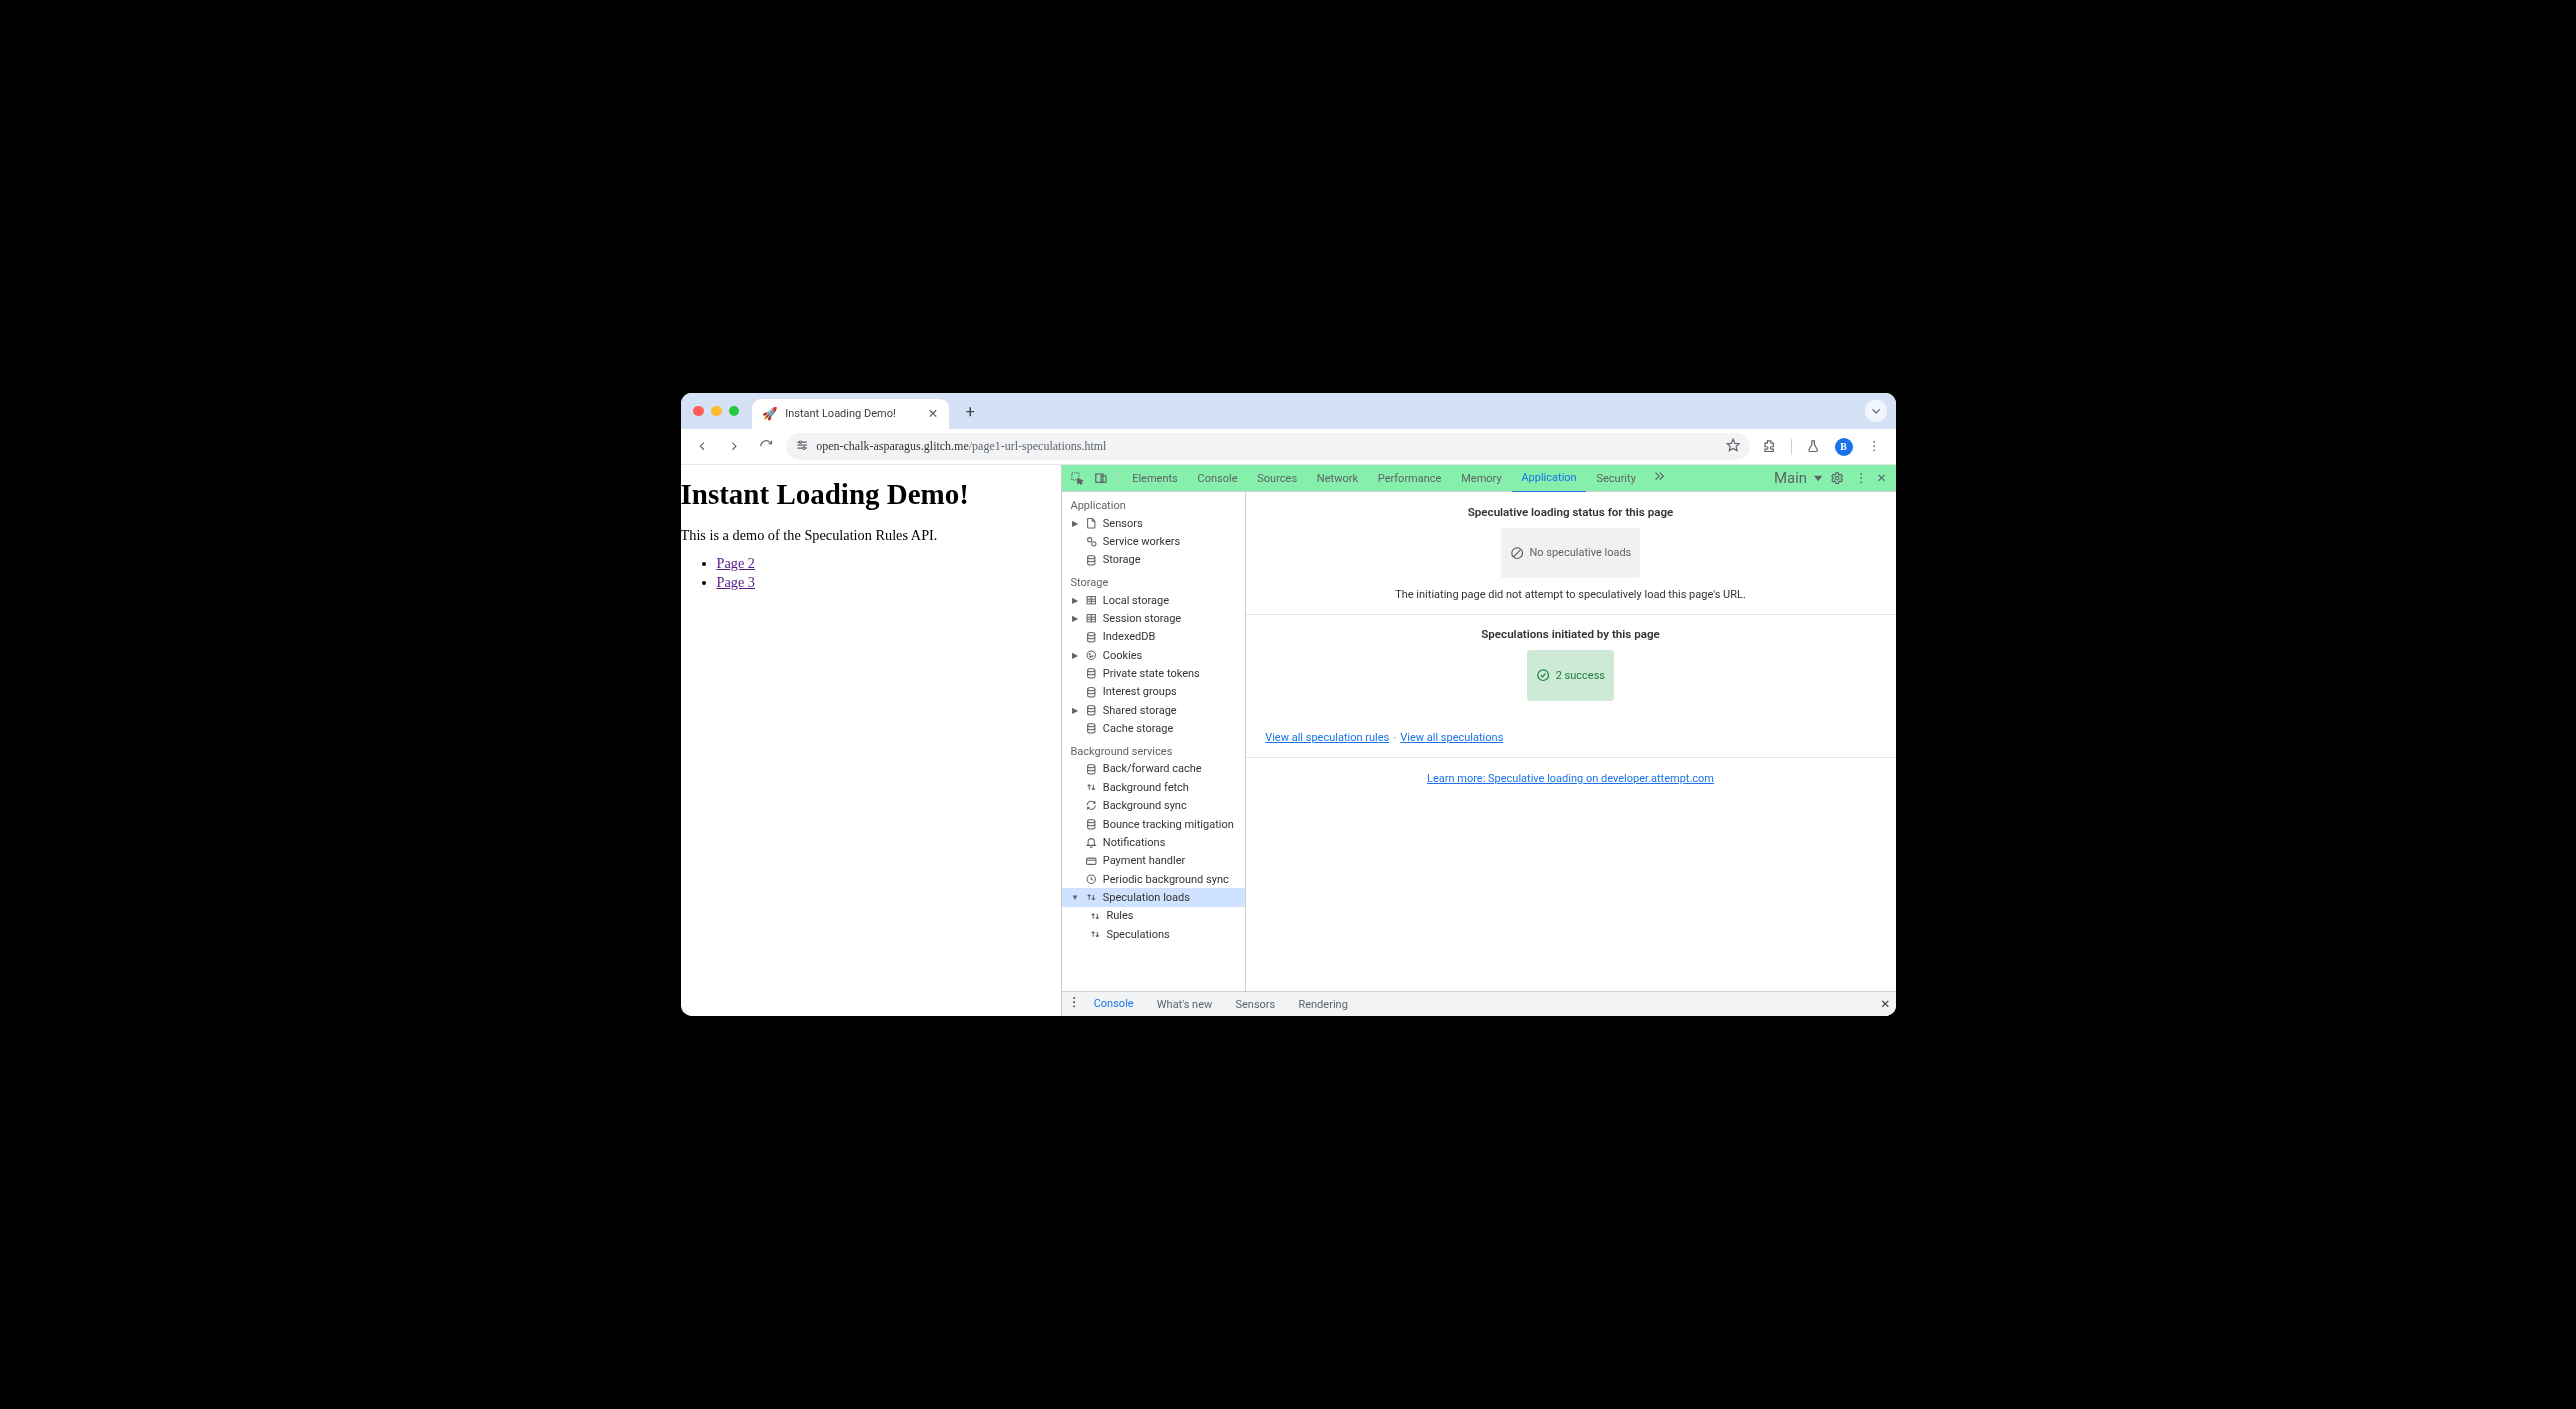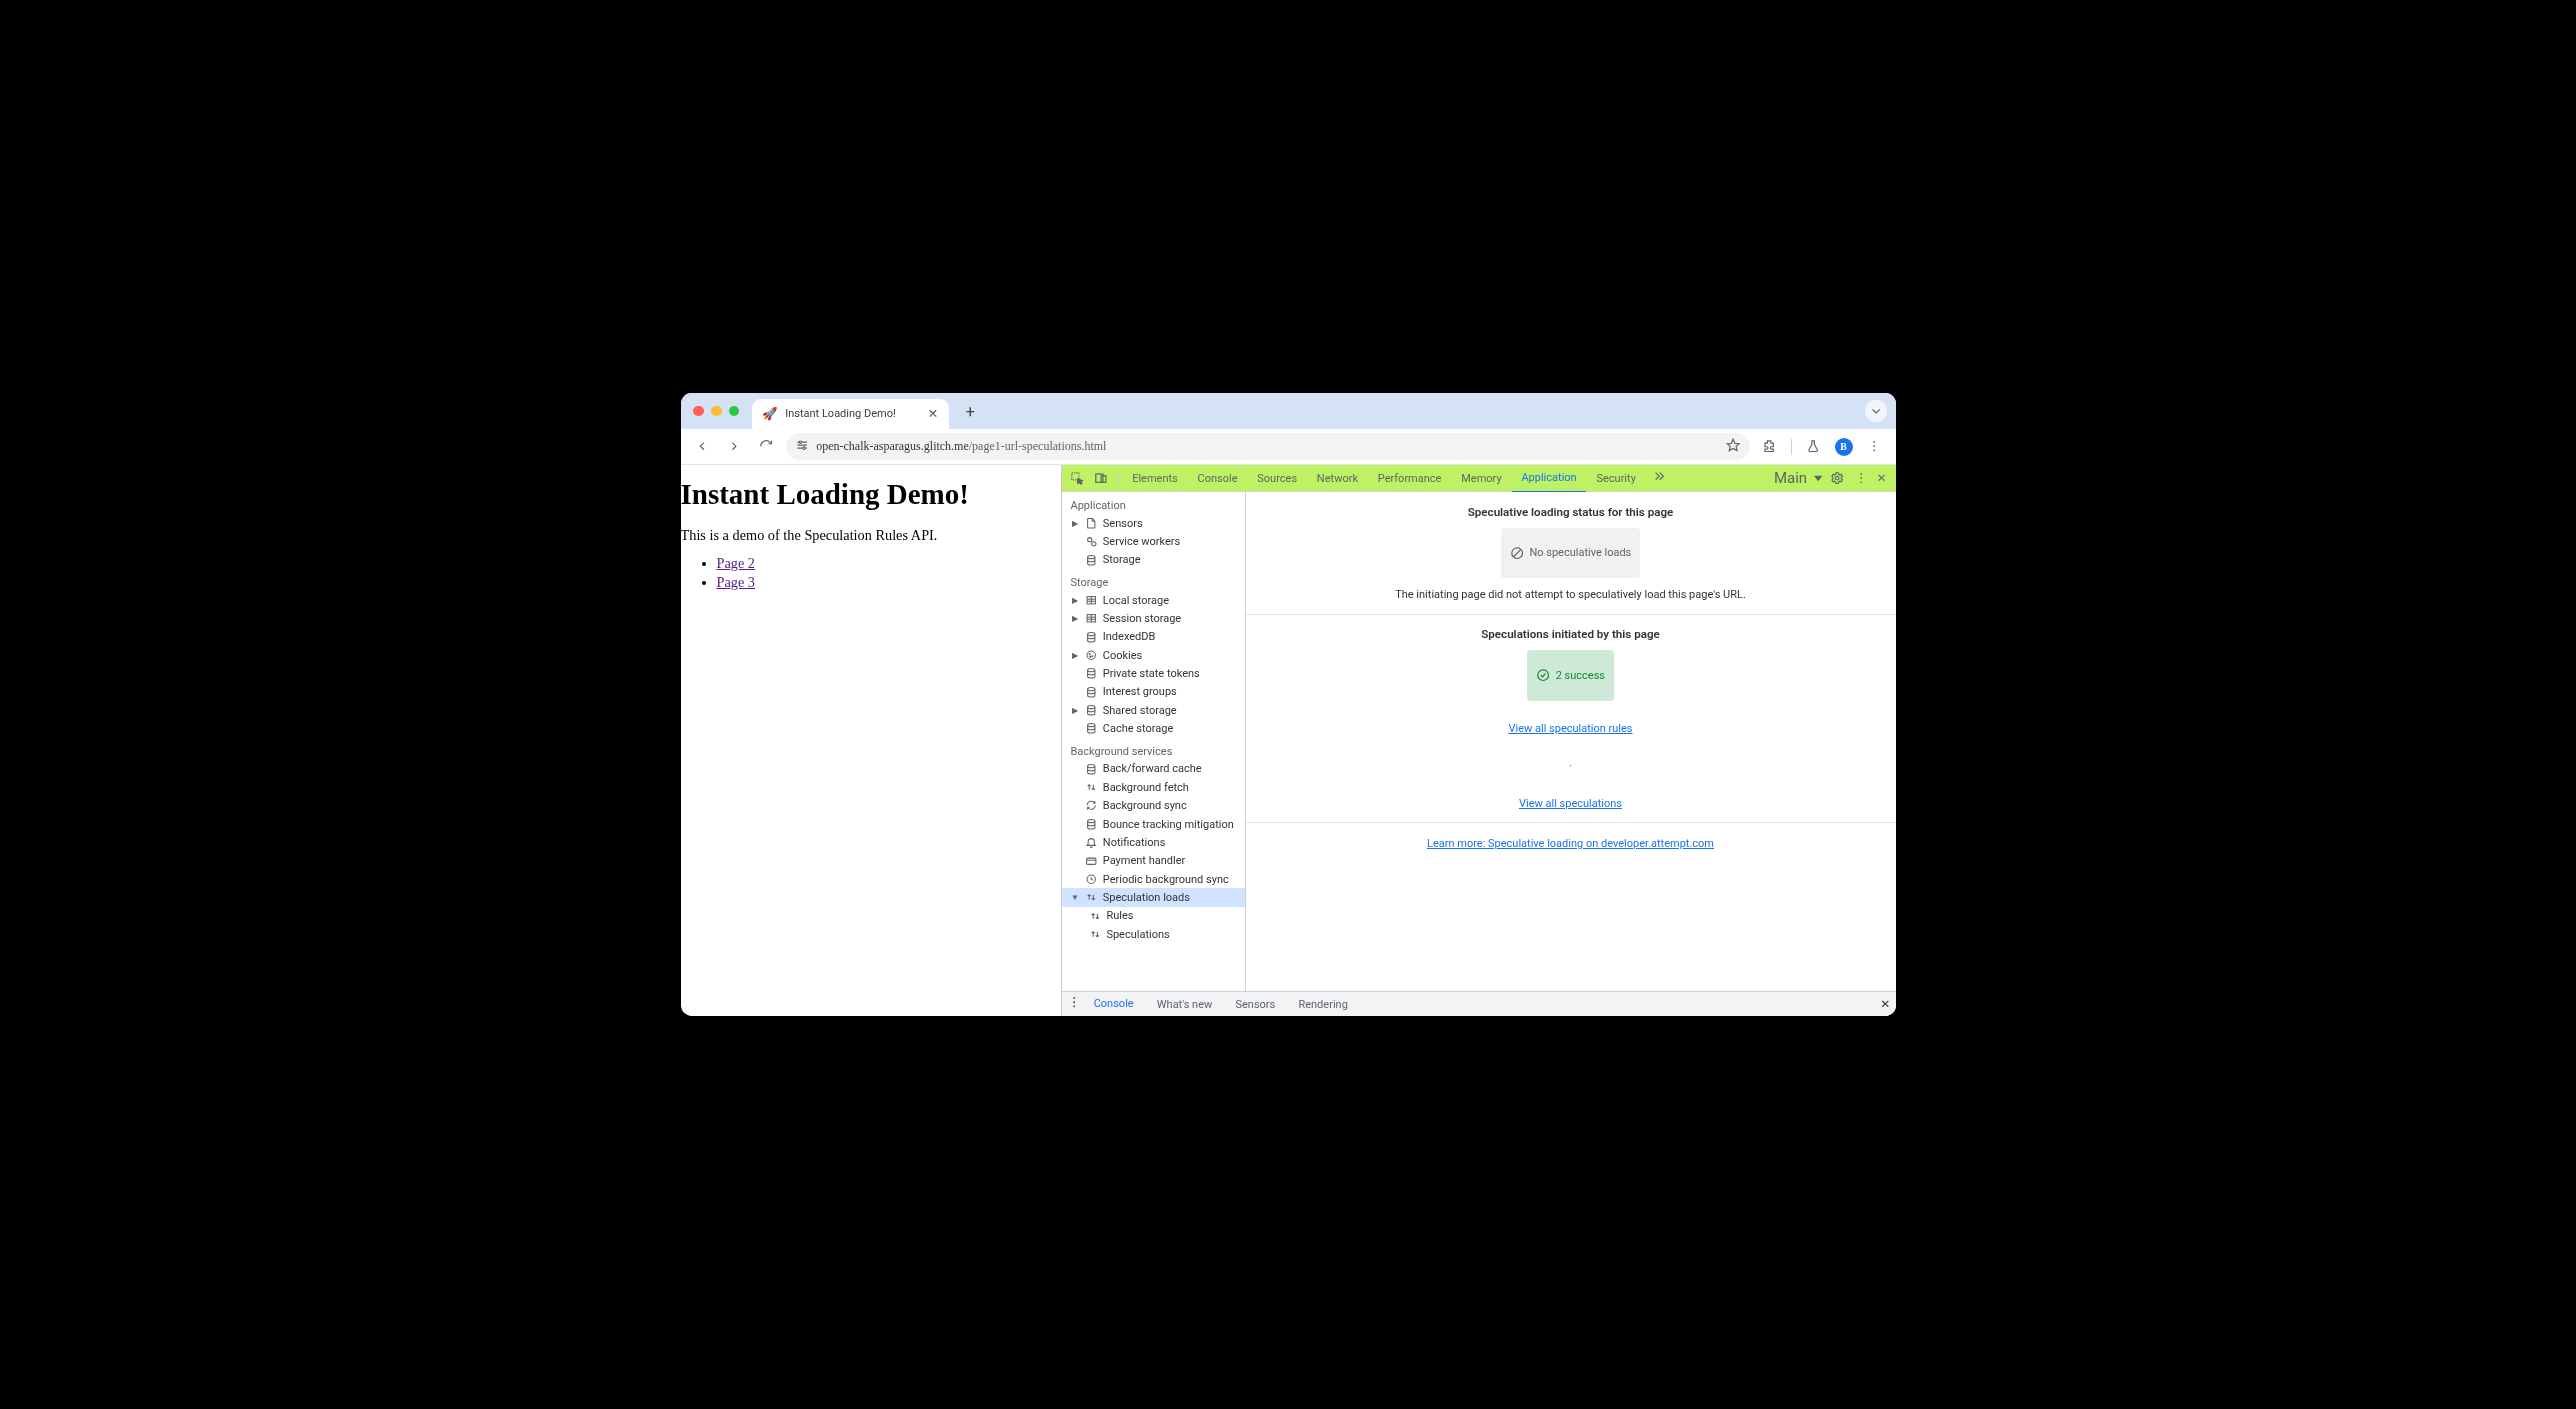--- a/index.html
+++ b/index.html
@@ -37,21 +37,21 @@
 .page { width: 380px; padding: 12.5px 0 0 0; font-family: "Times New Roman", serif; color: #000; }
 .page h1 { font-size: 29px; font-weight: bold; padding: 0 0 10.7px 0; }
 .page p { font-size: 14.3px; padding: 5.4px 0 10.7px 0; }
 .page ul { padding-left: 36px; font-size: 14.3px; }
 .page ul li { padding: 0.9px 0; list-style: disc; }
 .page ul li a { color: #551a8b; text-decoration: underline; }
 .page-inner { padding-left: 0; margin-left: 0; }
 
 
 .devtools { flex: 1; display: flex; flex-direction: column; border-left: 0.9px solid #ccc; font-family: -apple-system, BlinkMacSystemFont, "Segoe UI", Roboto, Arial, sans-serif; }
-.dt-tabs { height: 27px; background: #bef264; border-bottom: 0.9px solid #d0d0d0; display: flex; align-items: center; padding: 0 5.4px; gap: 1.8px; }
+.dt-tabs { height: 27px; background: #86efac; border-bottom: 0.9px solid #d0d0d0; display: flex; align-items: center; padding: 0 5.4px; gap: 1.8px; }
 .dt-tabs .icobtn { width: 21.4px; height: 21.4px; display:flex; align-items:center; justify-content:center; color:#5f6368; cursor:pointer; }
 .dt-tabs .tabsep { width:0.9px; height:14.3px; background:#ccc; margin: 0 3.6px; }
 .dt-tab { padding: 0 9px; height: 27px; display:flex; align-items:center; color: #5f6368; font-size: 11px; cursor:pointer; }
 .dt-tab.active { color: #1a73e8; border-bottom: 1.8px solid #1a73e8; }
 .dt-tabs .more { color:#5f6368; padding:0 5.4px; cursor:pointer; }
 .dt-tabs .spacer { flex: 1; }
 .dt-tabs .target { font-size: 15px; color:#5f6368; display:flex; align-items:center; gap:3.6px; cursor:pointer; }
 .dt-tabs .close { color:#5f6368; cursor:pointer; padding:0 3.6px; }
 
 .dt-body { flex:1; display:flex; overflow:hidden; }
@@ -65,21 +65,21 @@
 .dt-item .label { }
 
 .dt-main { flex:1; overflow-y:auto; font-size: 11.6px; text-align: center; }
 .dt-block { padding: 12.5px 19.7px; border-bottom: 0.9px solid #e5e5e5; }
 .dt-block h3 { font-size: 11.6px; font-weight: 600; color:#333; margin-bottom: 9px; }
 .badge { display:inline-flex; align-items:center; gap:5.4px; padding: 18px 9px; border-radius: 3.6px; font-size: 11px; }
 .badge.gray { background:#f1f1f1; color:#5f6368; }
 .badge.green { background:#ceead6; color:#188038; }
 .dt-block p { color:#333; margin-top: 10.7px; font-size: 11px; }
 .dt-block a { color:#1a73e8; text-decoration: underline; font-size: 11px; cursor:pointer; }
-.linkrow { margin-top: 21px; display:flex; gap:24px; align-items:center; color:#5f6368;flex-direction:column; }
+.linkrow { margin-top: 30px; display:flex; gap:4px; align-items:center; color:#5f6368; }
 .linkrow .dot { color:#5f6368; }
 
 .dt-drawer { height: 25px; background:#f1f3f4; border-top:0.9px solid #d0d0d0; display:flex; align-items:center; gap: 1.8px; padding: 0 5.4px; }
 .dt-drawer .dtab { padding: 0 10.7px; height: 25px; display:flex; align-items:center; font-size:11px; color:#5f6368; cursor:pointer; }
 .dt-drawer .dtab.active { color:#1a73e8; border-bottom: 1.8px solid #1a73e8; }
 .dt-drawer .spacer { flex:1; }
 
 svg { width: 14.3px; height: 14.3px; }
 .ico svg { width:12.5px; height:12.5px; }
 </style>

